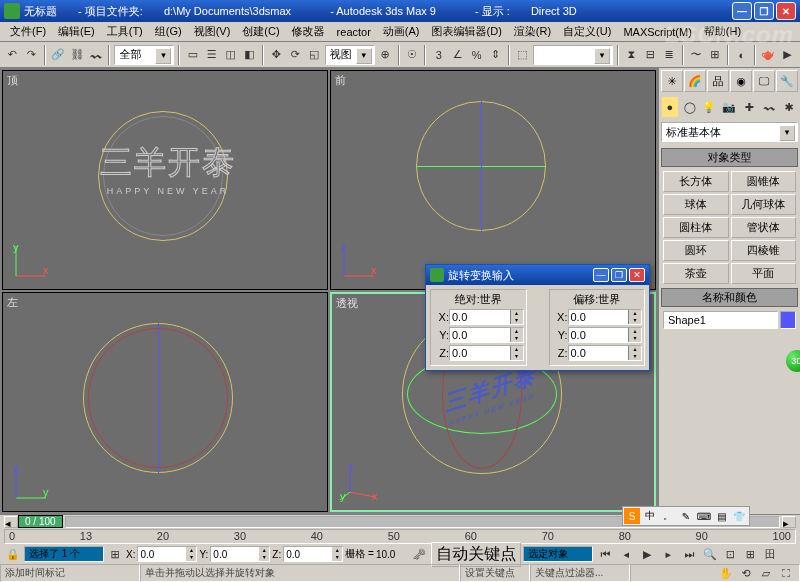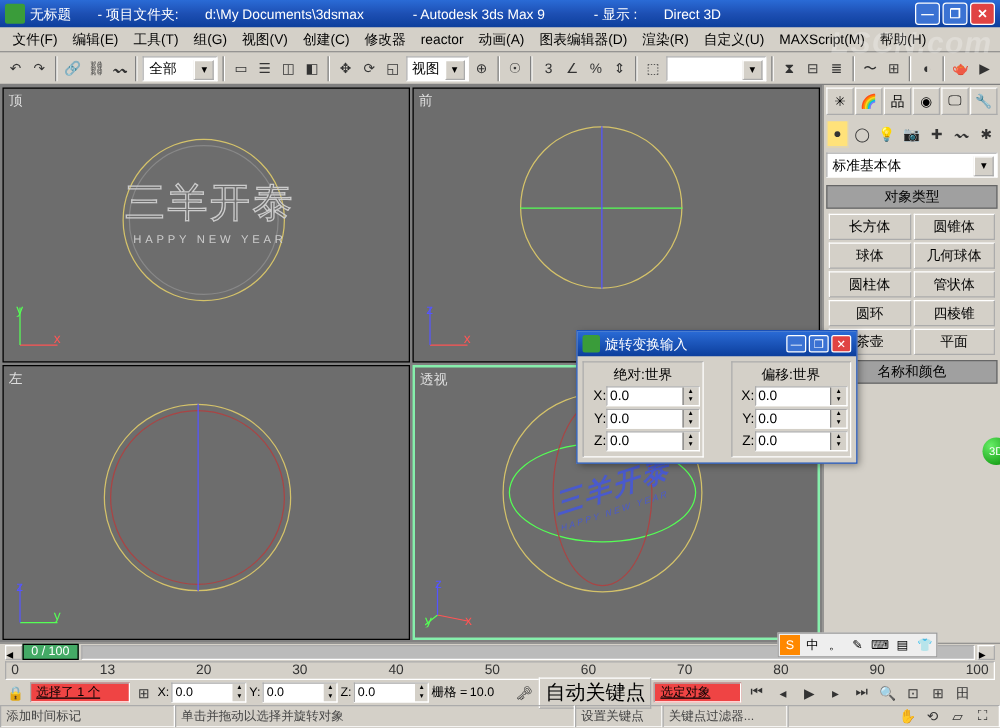--- a/index.html
+++ b/index.html
@@ -48,21 +48,21 @@
 .cmd-row .tb-btn { flex: 1; }
 .cmd-select { width: 100%; height: 20px; border: 1px inset #fff; background: #fff; padding: 0 4px; display: flex; align-items: center; position: relative; margin-bottom: 4px; }
 .cmd-select::after { content: "▾"; position: absolute; right: 2px; top: 2px; width: 14px; height: 14px; background: #d4d0c8; border: 1px outset #fff; text-align: center; line-height: 12px; font-size: 9px; }
 .rollout-header { background: #a0a0a0; border: 1px solid #666; text-align: center; padding: 1px; margin: 2px 0; font-size: 11px; }
 .obj-grid { display: grid; grid-template-columns: 1fr 1fr; gap: 2px; padding: 2px; }
 .obj-btn { border: 1px outset #fff; background: #d4d0c8; text-align: center; padding: 2px 0; font-size: 11px; }
 .name-input { width: 100%; height: 18px; border: 1px inset #fff; background: #fff; padding: 0 4px; display: flex; align-items: center; }
 .color-sw { width: 18px; height: 18px; background: #5555ff; border: 1px inset #fff; }
 
 
-.dialog { position: absolute; left: 425px; top: 196px; width: 225px; background: #d4d0c8; border: 1px solid #1a50b8; box-shadow: 2px 2px 6px rgba(0,0,0,.4); z-index: 100; margin-left: 36px; }
+.dialog { position: absolute; left: 425px; top: 196px; width: 225px; background: #d4d0c8; border: 1px solid #1a50b8; box-shadow: 2px 2px 6px rgba(0,0,0,.4); z-index: 100; }
 .dialog .dlg-title { height: 20px; background: linear-gradient(to bottom, #2a6bd6, #0c3e9c); color: #fff; display: flex; align-items: center; padding: 0 4px; font-size: 11px; }
 .dialog .dlg-title .t { flex: 1; }
 .dialog .dlg-title .dlg-btn { width: 16px; height: 14px; border: 1px solid #fff; border-radius: 2px; margin-left: 2px; text-align: center; line-height: 12px; font-size: 9px; }
 .dialog .dlg-title .dlg-btn.close { background: #e04343; }
 .dialog .dlg-title .dlg-btn:not(.close) { background: #3b72d3; }
 .dlg-body { padding: 4px; display: flex; gap: 22px; }
 .dlg-col { flex: 1; border: 1px inset #fff; padding: 2px; }
 .dlg-col .col-title { text-align: center; font-size: 11px; margin-bottom: 2px; }
 .dlg-row { display: flex; align-items: center; margin: 2px 0; }
 .dlg-row .lbl { width: 16px; text-align: right; }
@@ -71,21 +71,21 @@
 
 
 .bottom-area { height: 68px; display: flex; flex-direction: column; background: #d4d0c8; border-top: 1px solid #808080; }
 .timeline { height: 14px; display: flex; align-items: center; padding: 0 4px; }
 .frame-ind { background: #4a6; color: #fff; padding: 0 6px; border: 1px solid #000; font-size: 10px; }
 .time-ruler { height: 16px; border: 1px inset #fff; margin: 0 4px; display: flex; align-items: center; padding: 0 4px; font-size: 9px; color: #333; justify-content: space-between; }
 .status-row { display: flex; align-items: center; height: 20px; padding: 0 4px; gap: 2px; }
 .status-row .spin { width: 60px; height: 16px; border: 1px inset #fff; background: #fff; padding: 0 2px; display: flex; align-items: center; font-size: 10px; position: relative; }
 .status-row .spin::after { content: "▴\A▾"; white-space: pre; position: absolute; right: 0; top: 0; width: 10px; height: 100%; background: #d4d0c8; font-size: 6px; line-height: 7px; text-align: center; }
 .status-row .lbl { font-size: 10px; }
-.status-row .field { border: 1px inset #fff; background: #ef4444; height: 16px; padding: 0 4px; font-size: 10px; display: flex; align-items: center; text-decoration: underline; }
+.status-row .field { border: 1px inset #fff; background: #0369a1; height: 16px; padding: 0 4px; font-size: 10px; display: flex; align-items: center; }
 .auto-key { background: #d4d0c8; border: 1px outset #fff; padding: 1px 4px; font-size: 16px; }
 .play-btns { display: flex; gap: 1px; }
 .play-btns .tb-btn { width: 20px; height: 18px; }
 .prompt-row { height: 18px; display: flex; }
 .prompt-row .cell { border: 1px inset #fff; flex: 1; padding: 1px 4px; font-size: 10px; color: #444; display: flex; align-items: center; }
 
 
 .watermark { position: absolute; top: 21px; right: 6px; color: rgba(255,255,255,.25); font-size: 24px; font-weight: bold; font-style: italic; letter-spacing: 1px; z-index: 200; pointer-events: none; }
 
 
@@ -304,20 +304,24 @@
       <div class="obj-btn">球体</div>
       <div class="obj-btn">几何球体</div>
       <div class="obj-btn">圆柱体</div>
       <div class="obj-btn">管状体</div>
       <div class="obj-btn">圆环</div>
       <div class="obj-btn">四棱锥</div>
       <div class="obj-btn">茶壶</div>
       <div class="obj-btn">平面</div>
     </div>
     <div class="rollout-header">名称和颜色</div>
+    <div style="display:flex;gap:2px;padding:2px">
+      <div class="name-input">Shape1</div>
+      <div class="color-sw"></div>
+    </div>
   </div>
 </div>
 
 <div class="bottom-area">
   <div class="timeline">
     <div style="width:14px;height:12px;border:1px outset #fff">◂</div>
     <div class="frame-ind">0 / 100</div>
     <div style="flex:1;height:12px;border:1px inset #fff;margin:0 2px;background:#bbb"></div>
     <div style="width:14px;height:12px;border:1px outset #fff">▸</div>
   </div>

